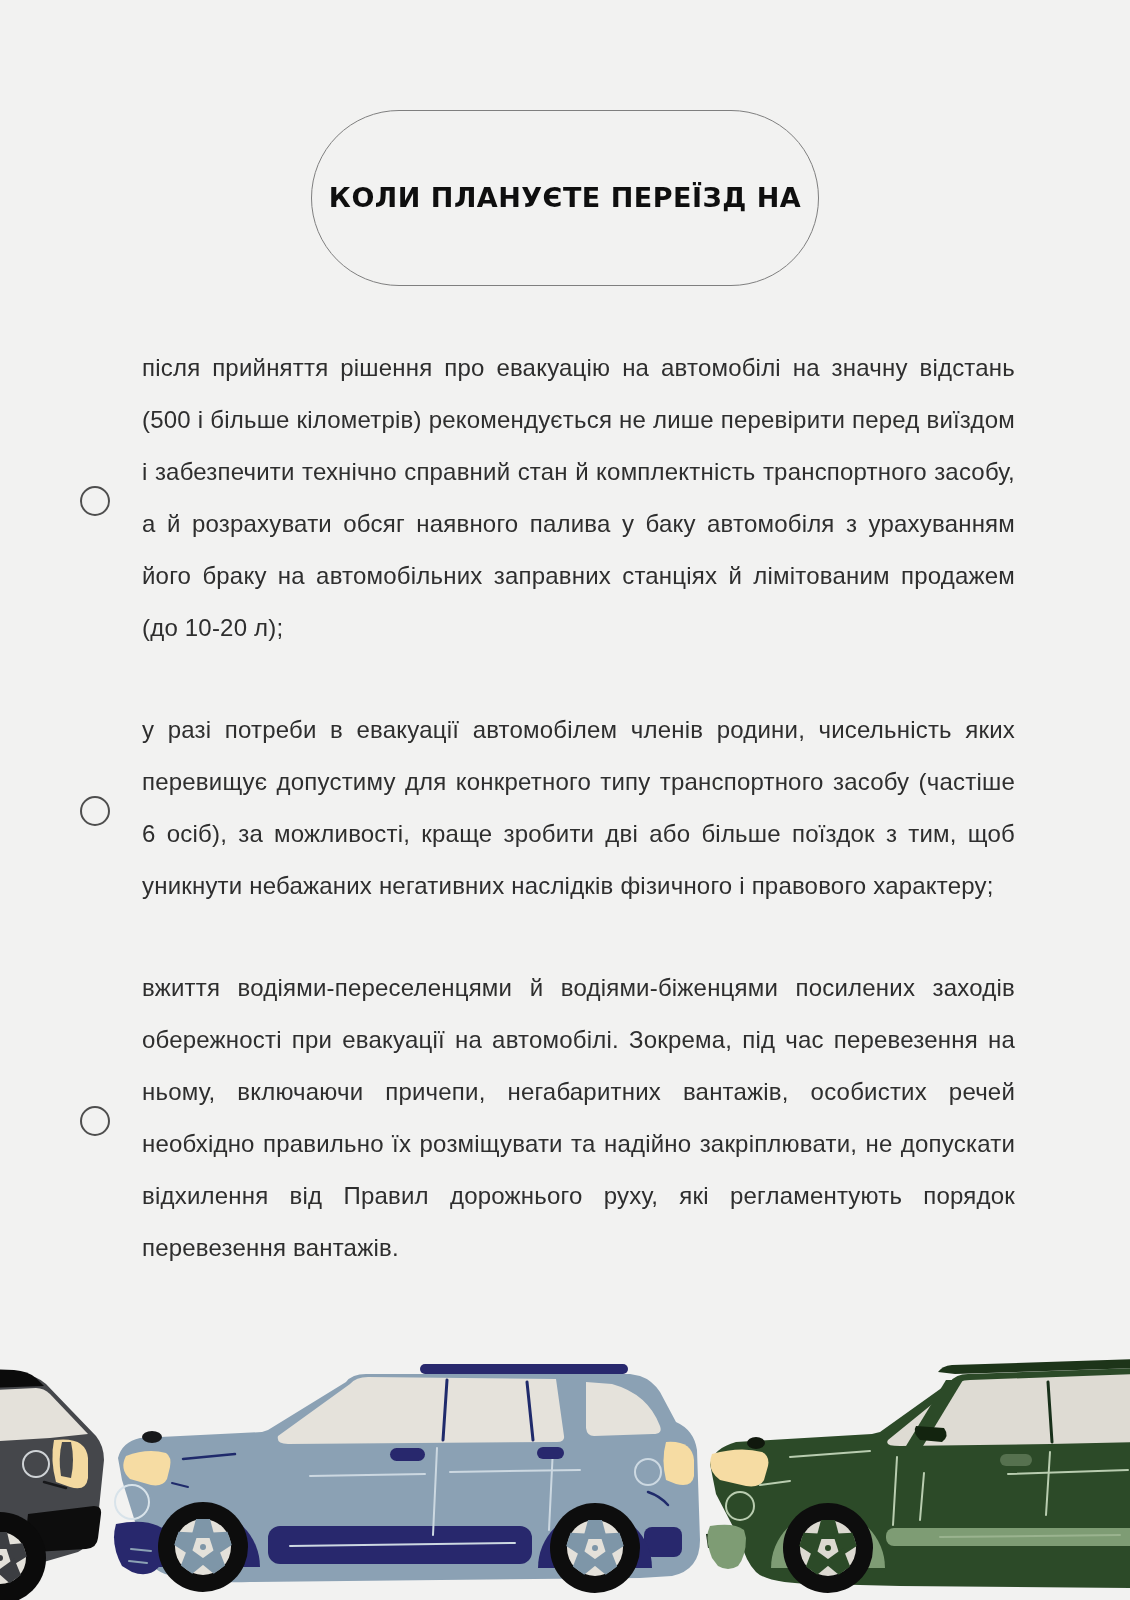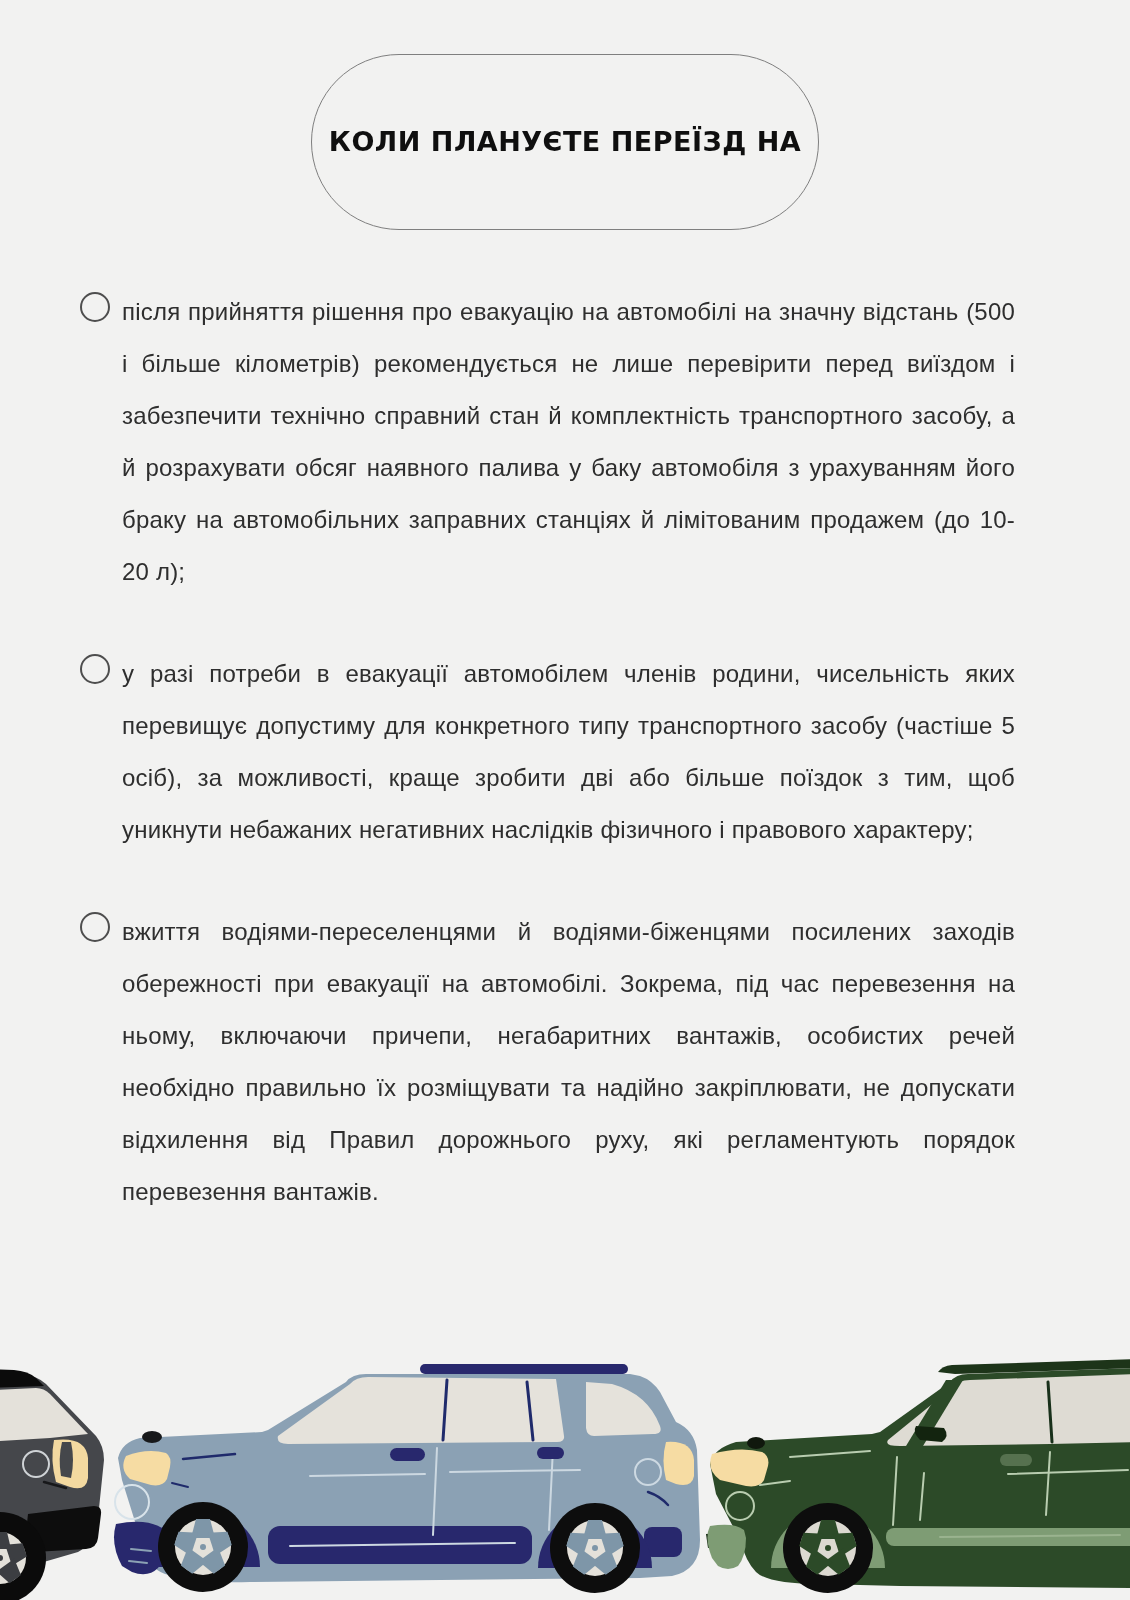--- a/index.html
+++ b/index.html
@@ -2,37 +2,37 @@
 <html lang="uk"><head>
 <meta charset="utf-8">
 <style>
   html,body{margin:0;padding:0;}
   body{
     width:1130px;height:1600px;position:relative;overflow:hidden;
     background:#f2f2f1;
     font-family:"Liberation Sans", sans-serif;
   }
   .capsule{
-    width:508px;height:176px;margin:54px auto 0;
+    width:508px;height:176px;margin:110px auto 0;
     border:1.5px solid #7f7f7f;border-radius:92px;
     display:flex;align-items:center;justify-content:center;
     box-sizing:border-box;
   }
   .title{
     text-align:center;
     font-family:"DejaVu Sans", sans-serif;
     font-weight:bold;font-size:27px;line-height:40px;
     letter-spacing:0.5px;color:#0f0f0f;
   }
   .list{
     margin-top:56px;
     padding:0 115px 0 80px;
   }
   .item{
-    display:flex;align-items:flex-start;gap:12px;margin-bottom:50px;
+    display:flex;align-items:center;gap:32px;margin-bottom:50px;
   }
   .bullet{
     flex:none;width:30px;height:30px;border-radius:50%;
     border:2px solid #4e4e4e;box-sizing:border-box;margin-top:6px;
     background:transparent;
   }
   .itext{
     margin:0;flex:1;
     font-size:24px;line-height:52px;color:#2e2e2e;
     text-align:justify;letter-spacing:0.2px;
@@ -52,21 +52,21 @@
     </div>
   </div>
 
   <div class="list">
     <div class="item">
       <span class="bullet"></span>
       <p class="itext">після прийняття рішення про евакуацію на автомобілі на значну відстань (500 і більше кілометрів) рекомендується не лише перевірити перед виїздом і забезпечити технічно справний стан й комплектність транспортного засобу, а й розрахувати обсяг наявного палива у баку автомобіля з урахуванням його браку на автомобільних заправних станціях й лімітованим продажем (до 10-20 л);</p>
     </div>
     <div class="item">
       <span class="bullet"></span>
-      <p class="itext">у разі потреби в евакуації автомобілем членів родини, чисельність яких перевищує допустиму для конкретного типу транспортного засобу (частіше 5 осіб), за можливості, краще зробити дві або більше поїздок з тим, щоб уникнути небажаних негативних наслідків фізичного і правового характеру;</p>
+      <p class="itext">у разі потреби в евакуації автомобілем членів родини, чисельність яких перевищує допустиму для конкретного типу транспортного засобу (частіше 6 осіб), за можливості, краще зробити дві або більше поїздок з тим, щоб уникнути небажаних негативних наслідків фізичного і правового характеру;</p>
     </div>
     <div class="item">
       <span class="bullet"></span>
       <p class="itext">вжиття водіями-переселенцями й водіями-біженцями посилених заходів обережності при евакуації на автомобілі. Зокрема, під час перевезення на ньому, включаючи причепи, негабаритних вантажів, особистих речей необхідно правильно їх розміщувати та надійно закріплювати, не допускати відхилення від Правил дорожнього руху, які регламентують порядок перевезення вантажів.</p>
     </div>
   </div>
 
   <svg class="cars" viewBox="0 0 1130 270" aria-hidden="true">
 
     <g>

